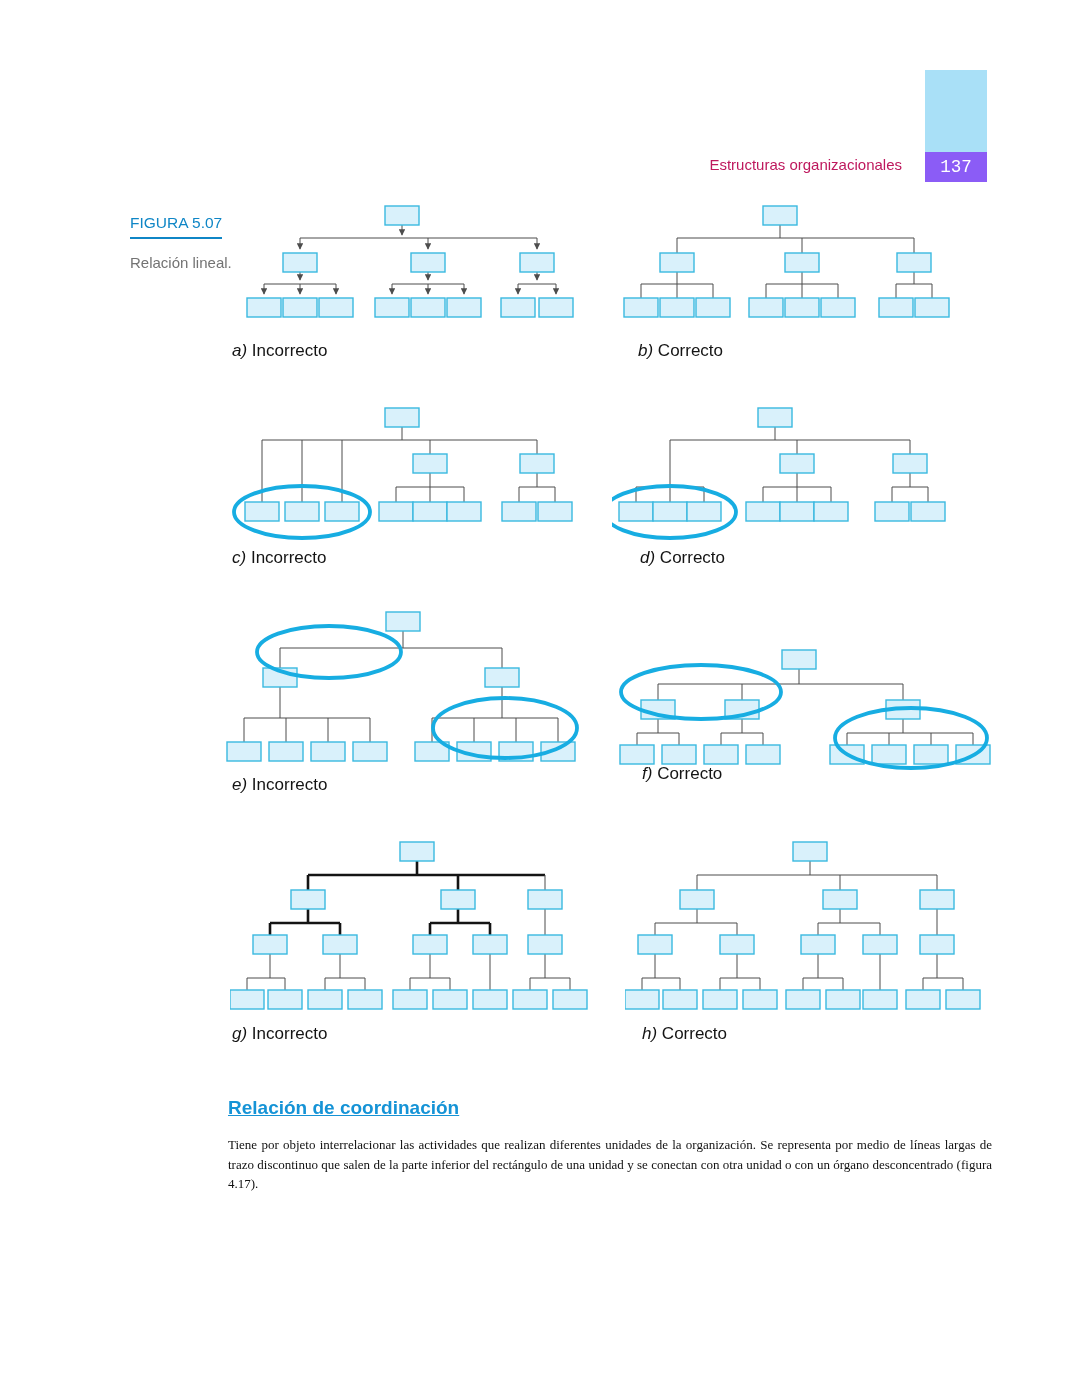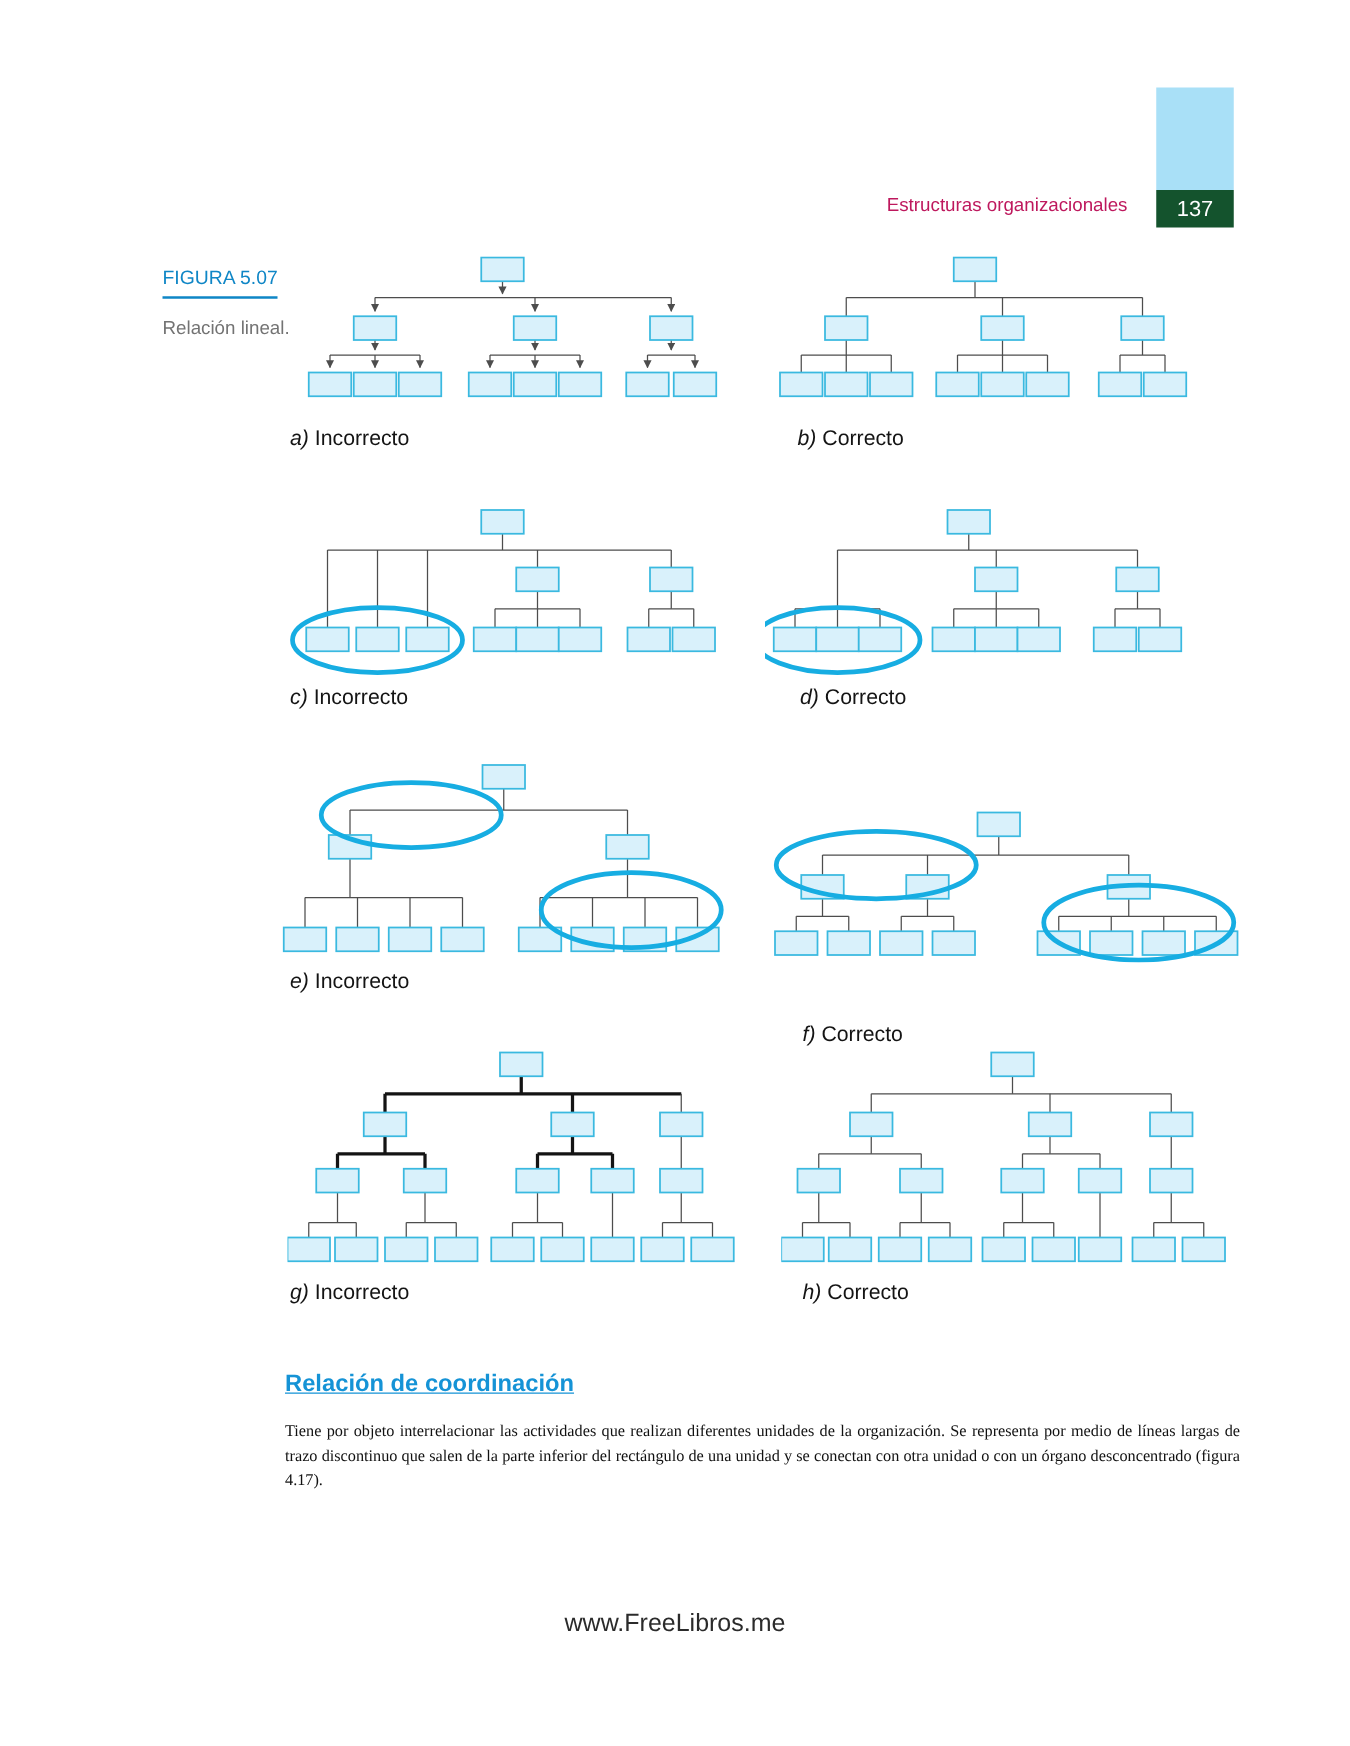--- a/index.html
+++ b/index.html
@@ -12,22 +12,22 @@
   .nb  { fill:#d9f1fb; stroke:#3ab9e0; stroke-width:1.4; }
   .ln  { stroke:#4d4d4d; stroke-width:1; fill:none; }
   .lnb { stroke:#141414; stroke-width:2.6; fill:none; }
   .el  { fill:none; stroke:#17ade2; stroke-width:3.8; }
 
   .dlabel { position:absolute; font-size:17px; color:#141414; }
   .dlabel .lt { font-style:italic; }
 
   .header-title { position:absolute; top:156px; right:178px; font-size:15px; color:#be185d; }
   .tab-top { position:absolute; left:925px; top:70px;  width:62px; height:82px; background:#a9e0f7; }
-  .tab-num { position:absolute; left:925px; top:152px; width:62px; height:30px; background:#14532d;
-             color:#ffffff; font-size:17.5px; display:flex; align-items:center; justify-content:center; }
+  .tab-num { position:absolute; left:925px; top:152px; width:62px; height:30px; background:#8b5cf6;
+             color:#ffffff; font-size:17.5px; display:flex; align-items:center; justify-content:center;font-family:Liberation Mono, monospace; }
 
   .fig-label   { position:absolute; left:130px; top:214px; color:#0f86c6; font-size:15.5px;
                  padding-bottom:5px; border-bottom:2.5px solid #0f86c6; }
   .fig-caption { position:absolute; left:130px; top:254px; font-size:15px; color:#737373; }
 
   .sec-heading { position:absolute; left:228px; top:1097px; font-size:19px; font-weight:bold; color:#1593d6;text-decoration:underline; }
   .sec-body    { position:absolute; left:228px; top:1135px; width:764px; font-family:"Liberation Serif", serif;
                  font-size:13px; line-height:1.5; text-align:justify; color:#111111; }
   .footer      { position:absolute; left:0; top:1288px; width:100%; text-align:center;
                  font-size:20px; color:#2b2b2b; }
@@ -288,21 +288,21 @@
         <rect x="341" y="97" width="34" height="19" class="nb"></rect>
       </g>
     <ellipse class="el" cx="86" cy="44" rx="80" ry="27"></ellipse>
     <ellipse class="el" cx="296" cy="90" rx="76" ry="30"></ellipse>
   </svg>
 
   <div class="dlabel" style="left:232px;top:775px">
     <span class="lt">e)</span>
     <span>Incorrecto</span>
   </div>
-  <div class="dlabel" style="left:642px;top:818px">
+  <div class="dlabel" style="left:642px;top:764px">
     <span class="lt">f)</span>
     <span>Correcto</span>
   </div>
 
   <svg class="abs" style="left:230px;top:838px" width="360" height="184" viewBox="0 0 360 184">
     <g>
       <path class="lnb" d="M187,23 V37"></path>
       <path class="lnb" d="M78,37 H315"></path>
       <path class="lnb" d="M78,37 V52"></path>
         <path class="lnb" d="M228,37 V52"></path>
@@ -417,15 +417,14 @@
     <span>Incorrecto</span>
   </div>
   <div class="dlabel" style="left:642px;top:1024px">
     <span class="lt">h)</span>
     <span>Correcto</span>
   </div>
 
   <h2 class="sec-heading">Relación de coordinación</h2>
   <p class="sec-body">Tiene por objeto interrelacionar las actividades que realizan diferentes unidades de la organización. Se representa por medio de líneas largas de trazo discontinuo que salen de la parte inferior del rectángulo de una unidad y se conectan con otra unidad o con un órgano desconcentrado (figura 4.17).</p>
 
-  <div class="footer">www.FreeLibros.me</div>
 
 </div>
 
 </body></html>

